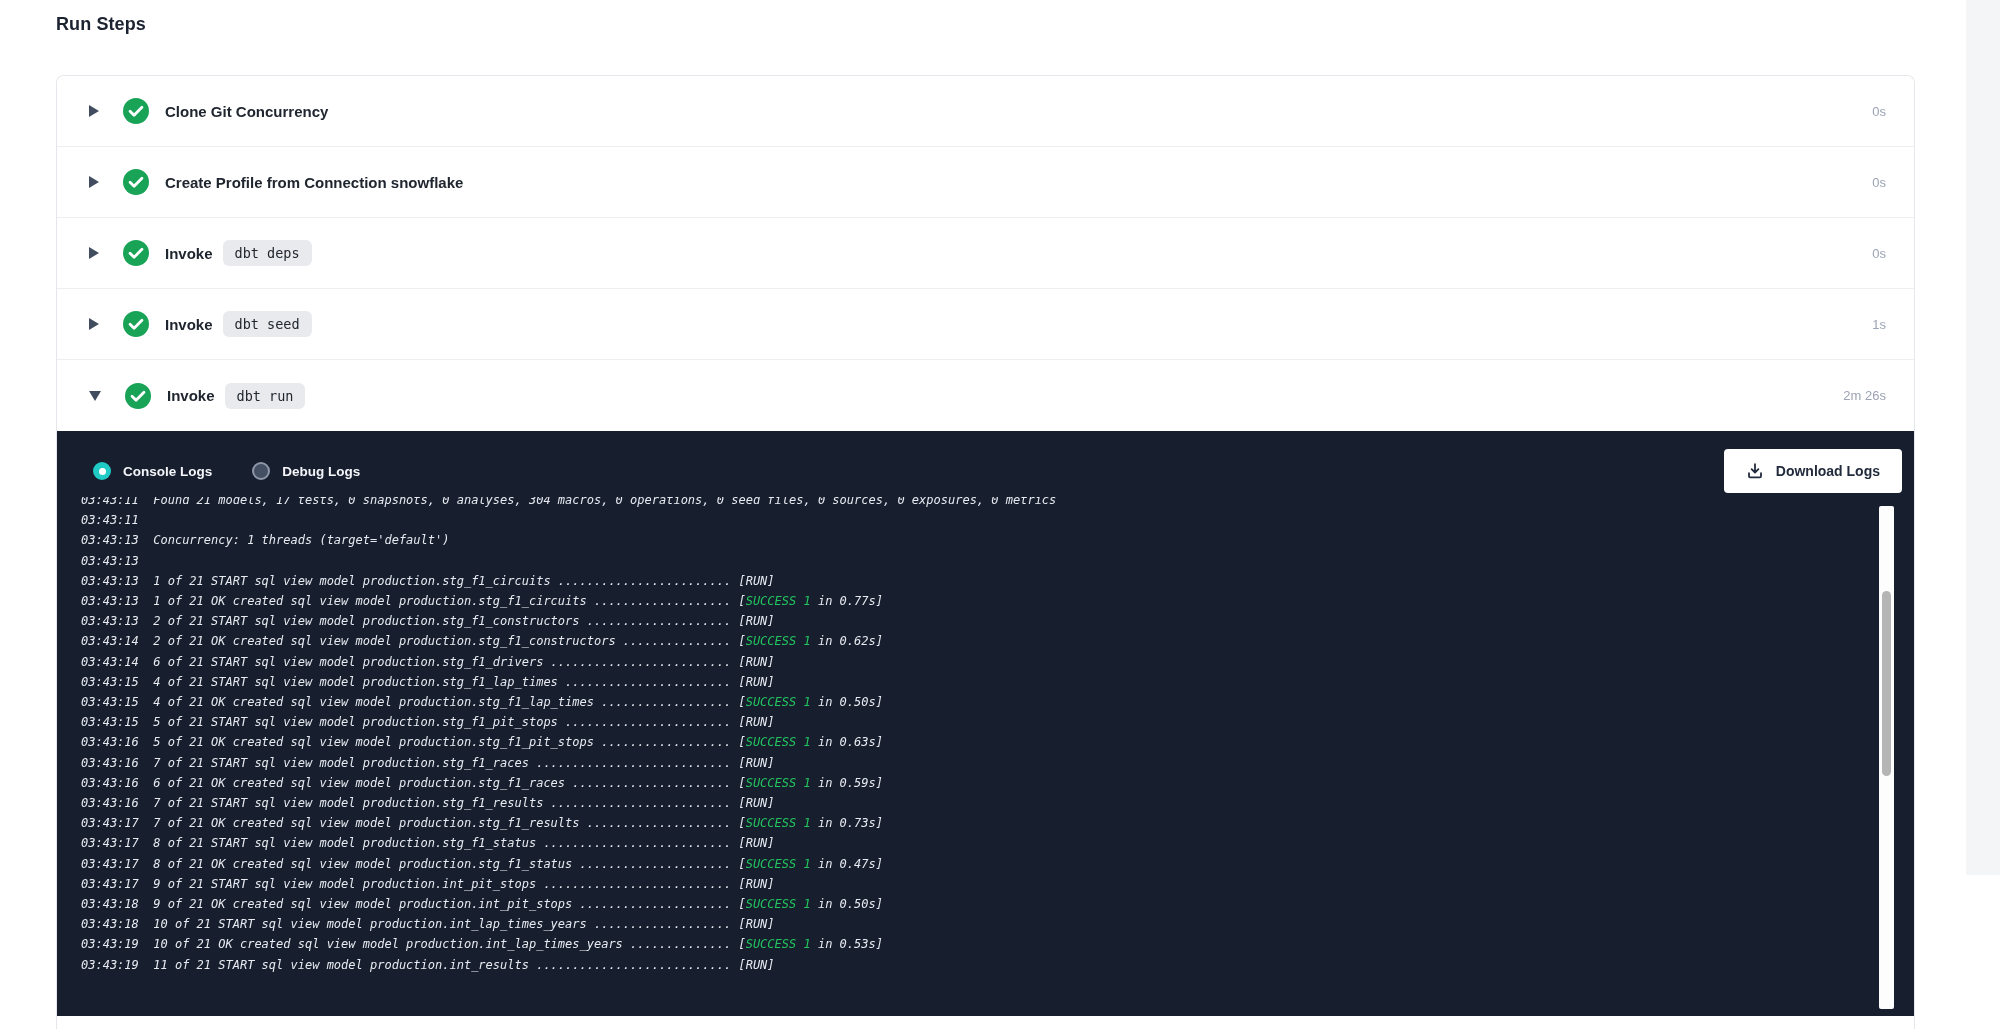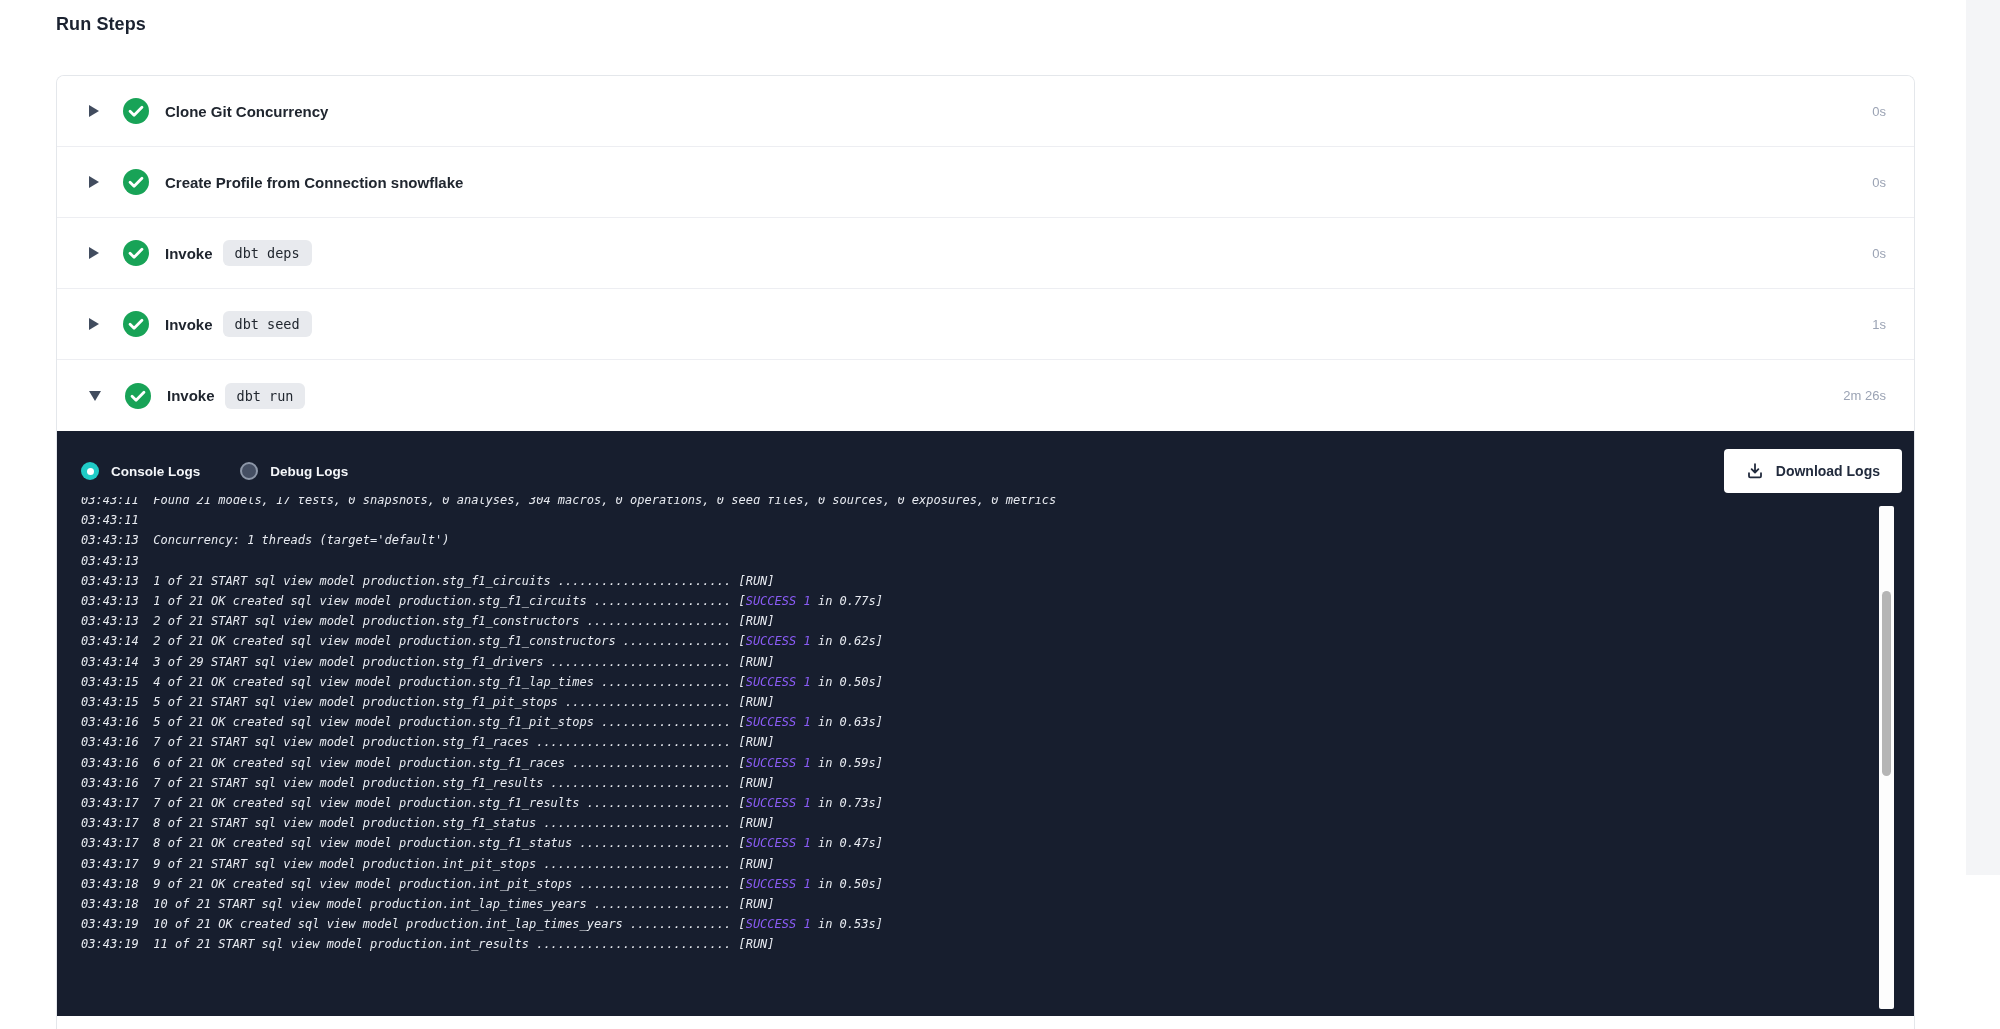--- a/index.html
+++ b/index.html
@@ -23,39 +23,39 @@
 
   .check { width:26px; height:26px; flex:none; margin-right:16px; }
 
   .step-title { font-size:15px; font-weight:700; color:#20262f; }
   .step-badge { font-family:"DejaVu Sans Mono", monospace; font-size:13.5px; color:#21272f;
                 background:#e8eaee; border-radius:6px; padding:5px 12px; margin-left:10px; }
   .step-badge:empty { display:none; }
   .step-duration { margin-left:auto; font-size:13px; color:#9ba3b4; }
 
   .console-panel { position:relative; width:100%; height:585px; background:#171e2e; }
-  .console-header { display:flex; align-items:center; padding:18px 12px 0 24px; height:62px; }
+  .console-header { display:flex; align-items:center; padding:18px 12px 0 36px; height:62px; }
   .radio-group { display:flex; align-items:center; gap:40px; }
   .radio-item { display:flex; align-items:center; gap:12px; cursor:pointer; }
   .radio-dot { width:18px; height:18px; border-radius:50%; flex:none; position:relative; }
   .radio-dot.selected { background:#20cbc6; }
   .radio-dot.selected::after { content:""; position:absolute; left:50%; top:50%; width:7px; height:7px;
                                margin:-3.5px 0 0 -3.5px; border-radius:50%; background:#ffffff; }
   .radio-dot.unselected { background:#454f63; border:2.5px solid #8d97a8; }
   .radio-label { font-size:13.5px; font-weight:700; color:#f4f6f9; }
 
   .download-btn { margin-left:auto; display:flex; align-items:center; gap:12px; background:#ffffff; color:#222b3d;
                   border:none; border-radius:4px; height:44px; padding:0 22px; font-size:14px; font-weight:700;
                   font-family:"Liberation Sans", sans-serif; cursor:pointer; }
 
   .console-viewport { position:relative; height:505px; margin-top:4px; overflow:hidden; }
   .console-log-lines { margin-top:-7px; padding-left:24px; }
   .log-line { font-family:"DejaVu Sans Mono", monospace; font-size:12px; line-height:20.2px;
               color:#e8ebf1; white-space:pre;font-style:italic; }
-  .log-line .green { color:#8b5cf6; }
+  .log-line .green { color:#22c55e; }
 
   .console-scrollbar { position:absolute; top:75px; right:20px; width:15px; height:503px; background:#fdfdfd; border-radius:2px; }
   .scroll-thumb { position:absolute; top:85px; left:3px; width:9px; height:185px; background:#b5b5b5; border-radius:5px; }
 </style>
 </head>
 <body>
 
 <div class="page">
   <div class="right-gutter"></div>
 
@@ -142,21 +142,22 @@
       <div class="console-viewport">
         <div class="console-log-lines">
             <div class="log-line">03:43:11  Found 21 models, 17 tests, 0 snapshots, 0 analyses, 304 macros, 0 operations, 0 seed files, 0 sources, 0 exposures, 0 metrics</div>
             <div class="log-line">03:43:11  </div>
             <div class="log-line">03:43:13  Concurrency: 1 threads (target='default')</div>
             <div class="log-line">03:43:13  </div>
             <div class="log-line">03:43:13  1 of 21 START sql view model production.stg_f1_circuits ........................ [RUN]</div>
             <div class="log-line">03:43:13  1 of 21 OK created sql view model production.stg_f1_circuits ................... [<span class="green">SUCCESS 1</span> in 0.77s]</div>
             <div class="log-line">03:43:13  2 of 21 START sql view model production.stg_f1_constructors .................... [RUN]</div>
             <div class="log-line">03:43:14  2 of 21 OK created sql view model production.stg_f1_constructors ............... [<span class="green">SUCCESS 1</span> in 0.62s]</div>
-            <div class="log-line">03:43:14  3 of 29 START sql view model production.stg_f1_drivers ......................... [RUN]</div>
+            <div class="log-line">03:43:14  6 of 21 START sql view model production.stg_f1_drivers ......................... [RUN]</div>
+            <div class="log-line">03:43:15  4 of 21 START sql view model production.stg_f1_lap_times ....................... [RUN]</div>
             <div class="log-line">03:43:15  4 of 21 OK created sql view model production.stg_f1_lap_times .................. [<span class="green">SUCCESS 1</span> in 0.50s]</div>
             <div class="log-line">03:43:15  5 of 21 START sql view model production.stg_f1_pit_stops ....................... [RUN]</div>
             <div class="log-line">03:43:16  5 of 21 OK created sql view model production.stg_f1_pit_stops .................. [<span class="green">SUCCESS 1</span> in 0.63s]</div>
             <div class="log-line">03:43:16  7 of 21 START sql view model production.stg_f1_races ........................... [RUN]</div>
             <div class="log-line">03:43:16  6 of 21 OK created sql view model production.stg_f1_races ...................... [<span class="green">SUCCESS 1</span> in 0.59s]</div>
             <div class="log-line">03:43:16  7 of 21 START sql view model production.stg_f1_results ......................... [RUN]</div>
             <div class="log-line">03:43:17  7 of 21 OK created sql view model production.stg_f1_results .................... [<span class="green">SUCCESS 1</span> in 0.73s]</div>
             <div class="log-line">03:43:17  8 of 21 START sql view model production.stg_f1_status .......................... [RUN]</div>
             <div class="log-line">03:43:17  8 of 21 OK created sql view model production.stg_f1_status ..................... [<span class="green">SUCCESS 1</span> in 0.47s]</div>
             <div class="log-line">03:43:17  9 of 21 START sql view model production.int_pit_stops .......................... [RUN]</div>

